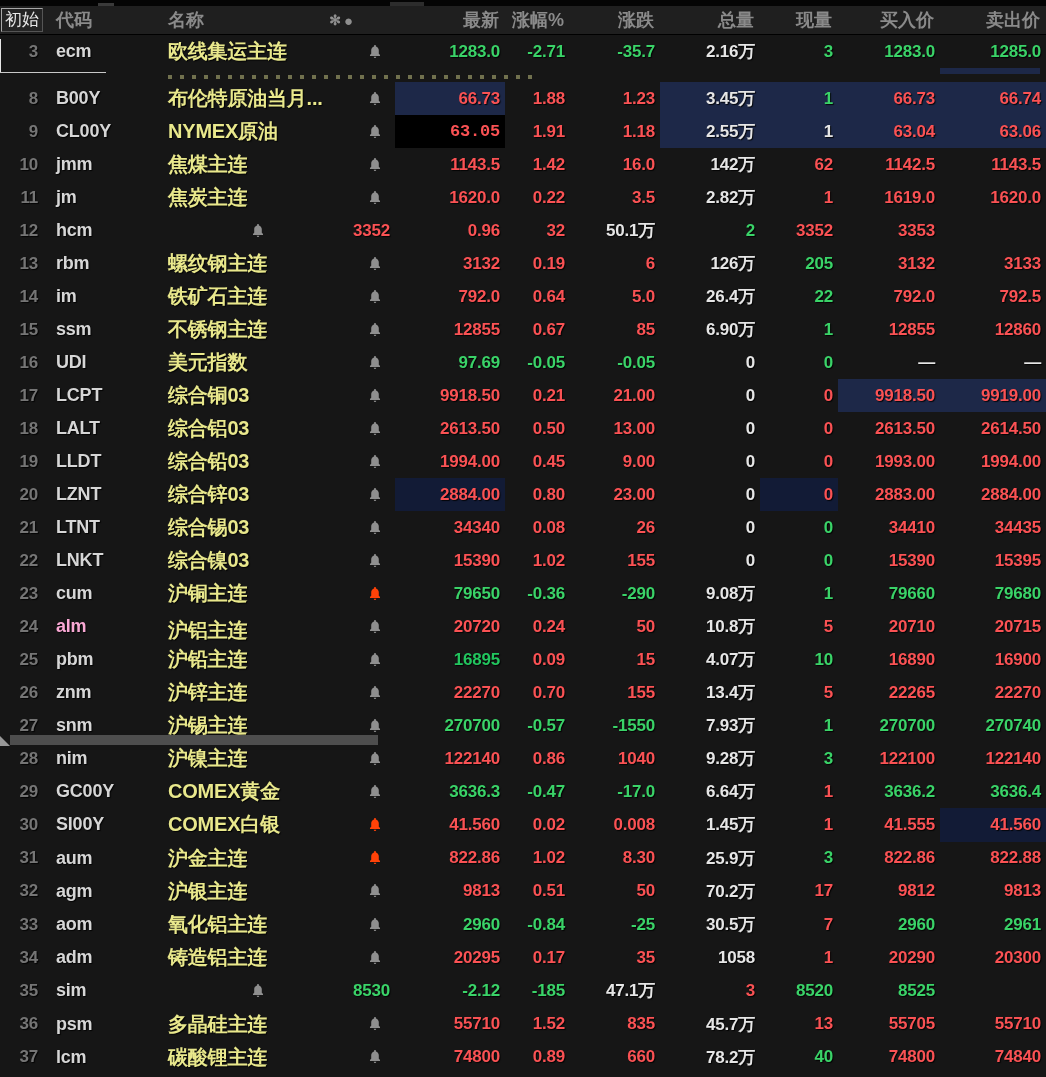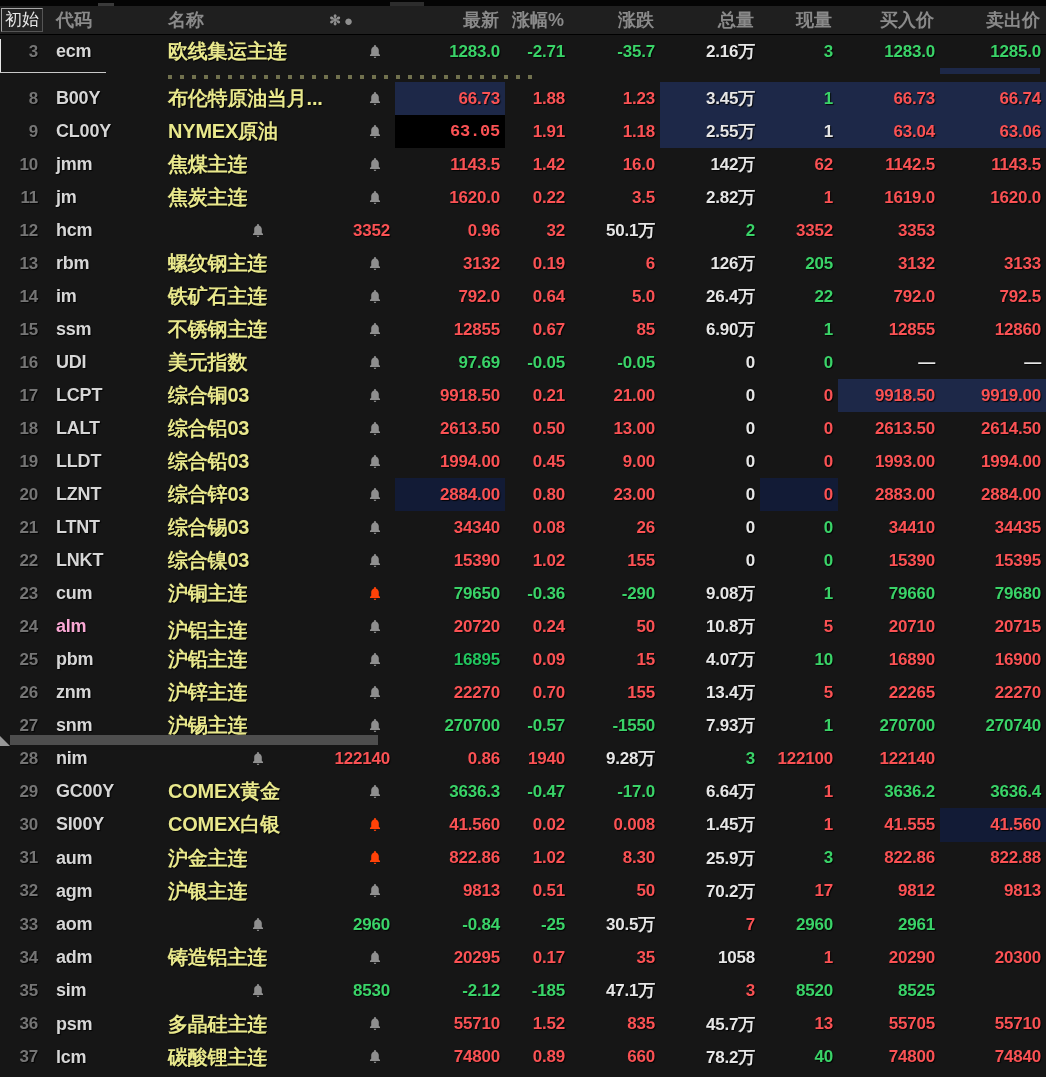--- a/index.html
+++ b/index.html
@@ -513,31 +513,32 @@
 
   <div class="hscroll">
     <div class="tri"></div>
     <div class="thumb"></div>
   </div>
 
   <div class="lower" id="sec-c">
       <div class="row">
     <div class="cell c-num" style="color: rgb(117, 117, 117);">28</div>
     <div class="cell c-code" style="color: rgb(214, 214, 214);">nim</div>
+    <div class="cell c-name" style="color: rgb(233, 232, 140);">沪镍主连</div>
     <div class="c-bell">
       <span style="display: flex; color: rgb(143, 143, 143);">
         <svg viewBox="0 0 24 26" fill="currentColor" aria-hidden="true">
           <path d="M12 1.2c-.9 0-1.6.7-1.6 1.6v.6C7.5 4.2 5.5 6.8 5.5 9.8v6.1L3.4 18.3v1.5h17.2v-1.5l-2.1-2.4V9.8c0-3-2-5.6-4.9-6.4v-.6c0-.9-.7-1.6-1.6-1.6z"></path>
           <path d="M9.8 21.2c.2 1.3 1.1 2.2 2.2 2.2s2-.9 2.2-2.2z"></path>
         </svg>
       </span>
     </div>
     <div class="cell c-val" style="color: rgb(250, 82, 84);">122140</div>
     <div class="cell c-val" style="color: rgb(250, 82, 84);">0.86</div>
-    <div class="cell c-val" style="color: rgb(250, 82, 84);">1940</div>
+    <div class="cell c-val" style="color: rgb(250, 82, 84);">1040</div>
     <div class="cell c-val" style="color: rgb(230, 230, 230);">9.28万</div>
     <div class="cell c-val" style="color: rgb(58, 211, 104);">3</div>
     <div class="cell c-val" style="color: rgb(250, 82, 84);">122100</div>
     <div class="cell c-val" style="color: rgb(250, 82, 84);">122140</div>
   </div>
       <div class="row">
     <div class="cell c-num" style="color: rgb(117, 117, 117);">29</div>
     <div class="cell c-code" style="color: rgb(214, 214, 214);">GC00Y</div>
     <div class="cell c-name" style="color: rgb(233, 232, 140);">COMEX黄金</div>
     <div class="c-bell">
@@ -612,20 +613,21 @@
     <div class="cell c-val" style="color: rgb(250, 82, 84);">0.51</div>
     <div class="cell c-val" style="color: rgb(250, 82, 84);">50</div>
     <div class="cell c-val" style="color: rgb(230, 230, 230);">70.2万</div>
     <div class="cell c-val" style="color: rgb(250, 82, 84);">17</div>
     <div class="cell c-val" style="color: rgb(250, 82, 84);">9812</div>
     <div class="cell c-val" style="color: rgb(250, 82, 84);">9813</div>
   </div>
       <div class="row">
     <div class="cell c-num" style="color: rgb(117, 117, 117);">33</div>
     <div class="cell c-code" style="color: rgb(214, 214, 214);">aom</div>
+    <div class="cell c-name" style="color: rgb(233, 232, 140);">氧化铝主连</div>
     <div class="c-bell">
       <span style="display: flex; color: rgb(143, 143, 143);">
         <svg viewBox="0 0 24 26" fill="currentColor" aria-hidden="true">
           <path d="M12 1.2c-.9 0-1.6.7-1.6 1.6v.6C7.5 4.2 5.5 6.8 5.5 9.8v6.1L3.4 18.3v1.5h17.2v-1.5l-2.1-2.4V9.8c0-3-2-5.6-4.9-6.4v-.6c0-.9-.7-1.6-1.6-1.6z"></path>
           <path d="M9.8 21.2c.2 1.3 1.1 2.2 2.2 2.2s2-.9 2.2-2.2z"></path>
         </svg>
       </span>
     </div>
     <div class="cell c-val" style="color: rgb(58, 211, 104);">2960</div>
     <div class="cell c-val" style="color: rgb(58, 211, 104);">-0.84</div>

